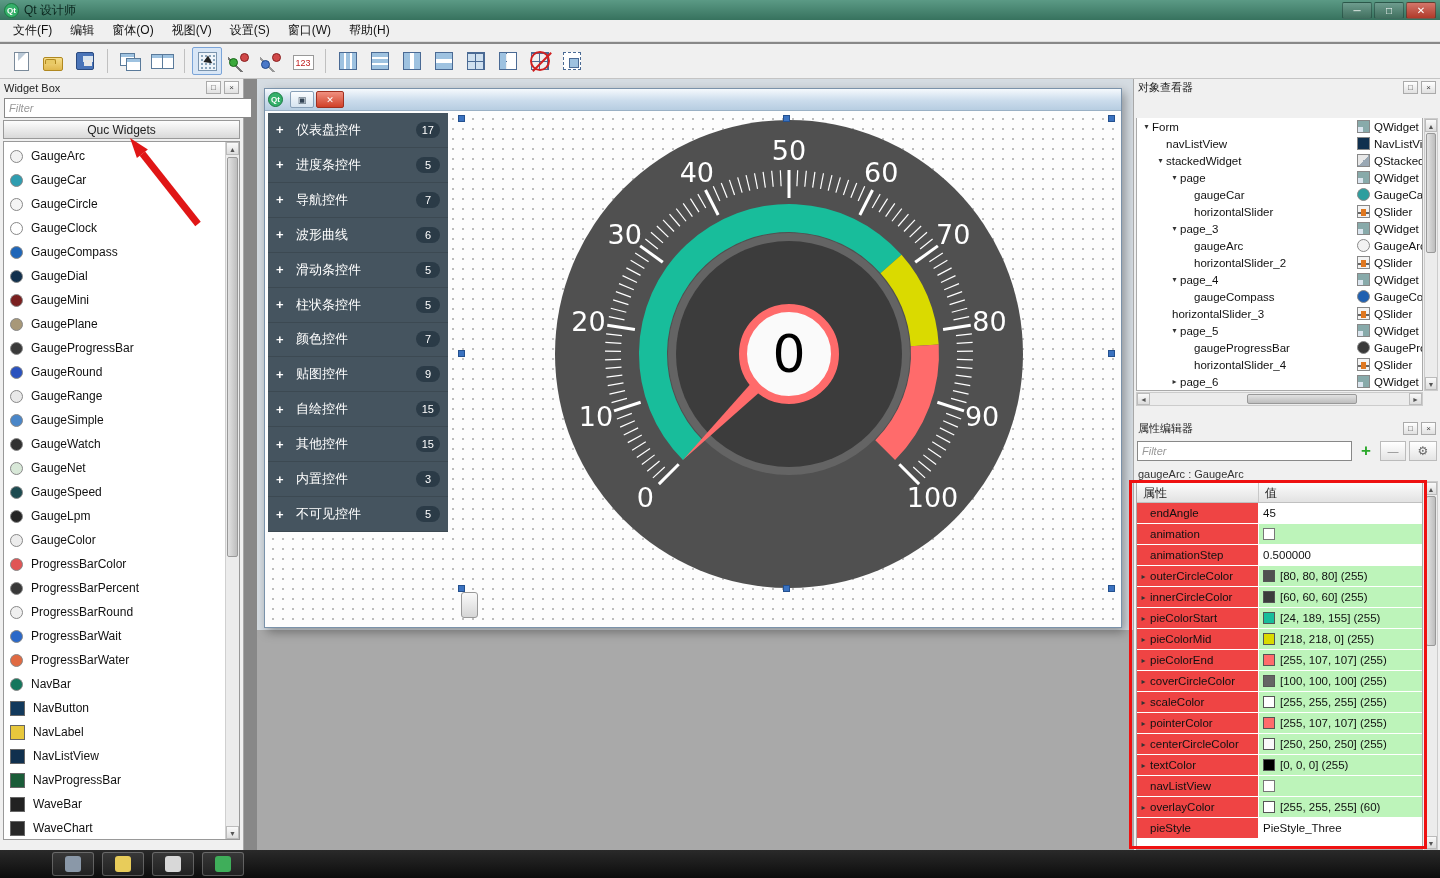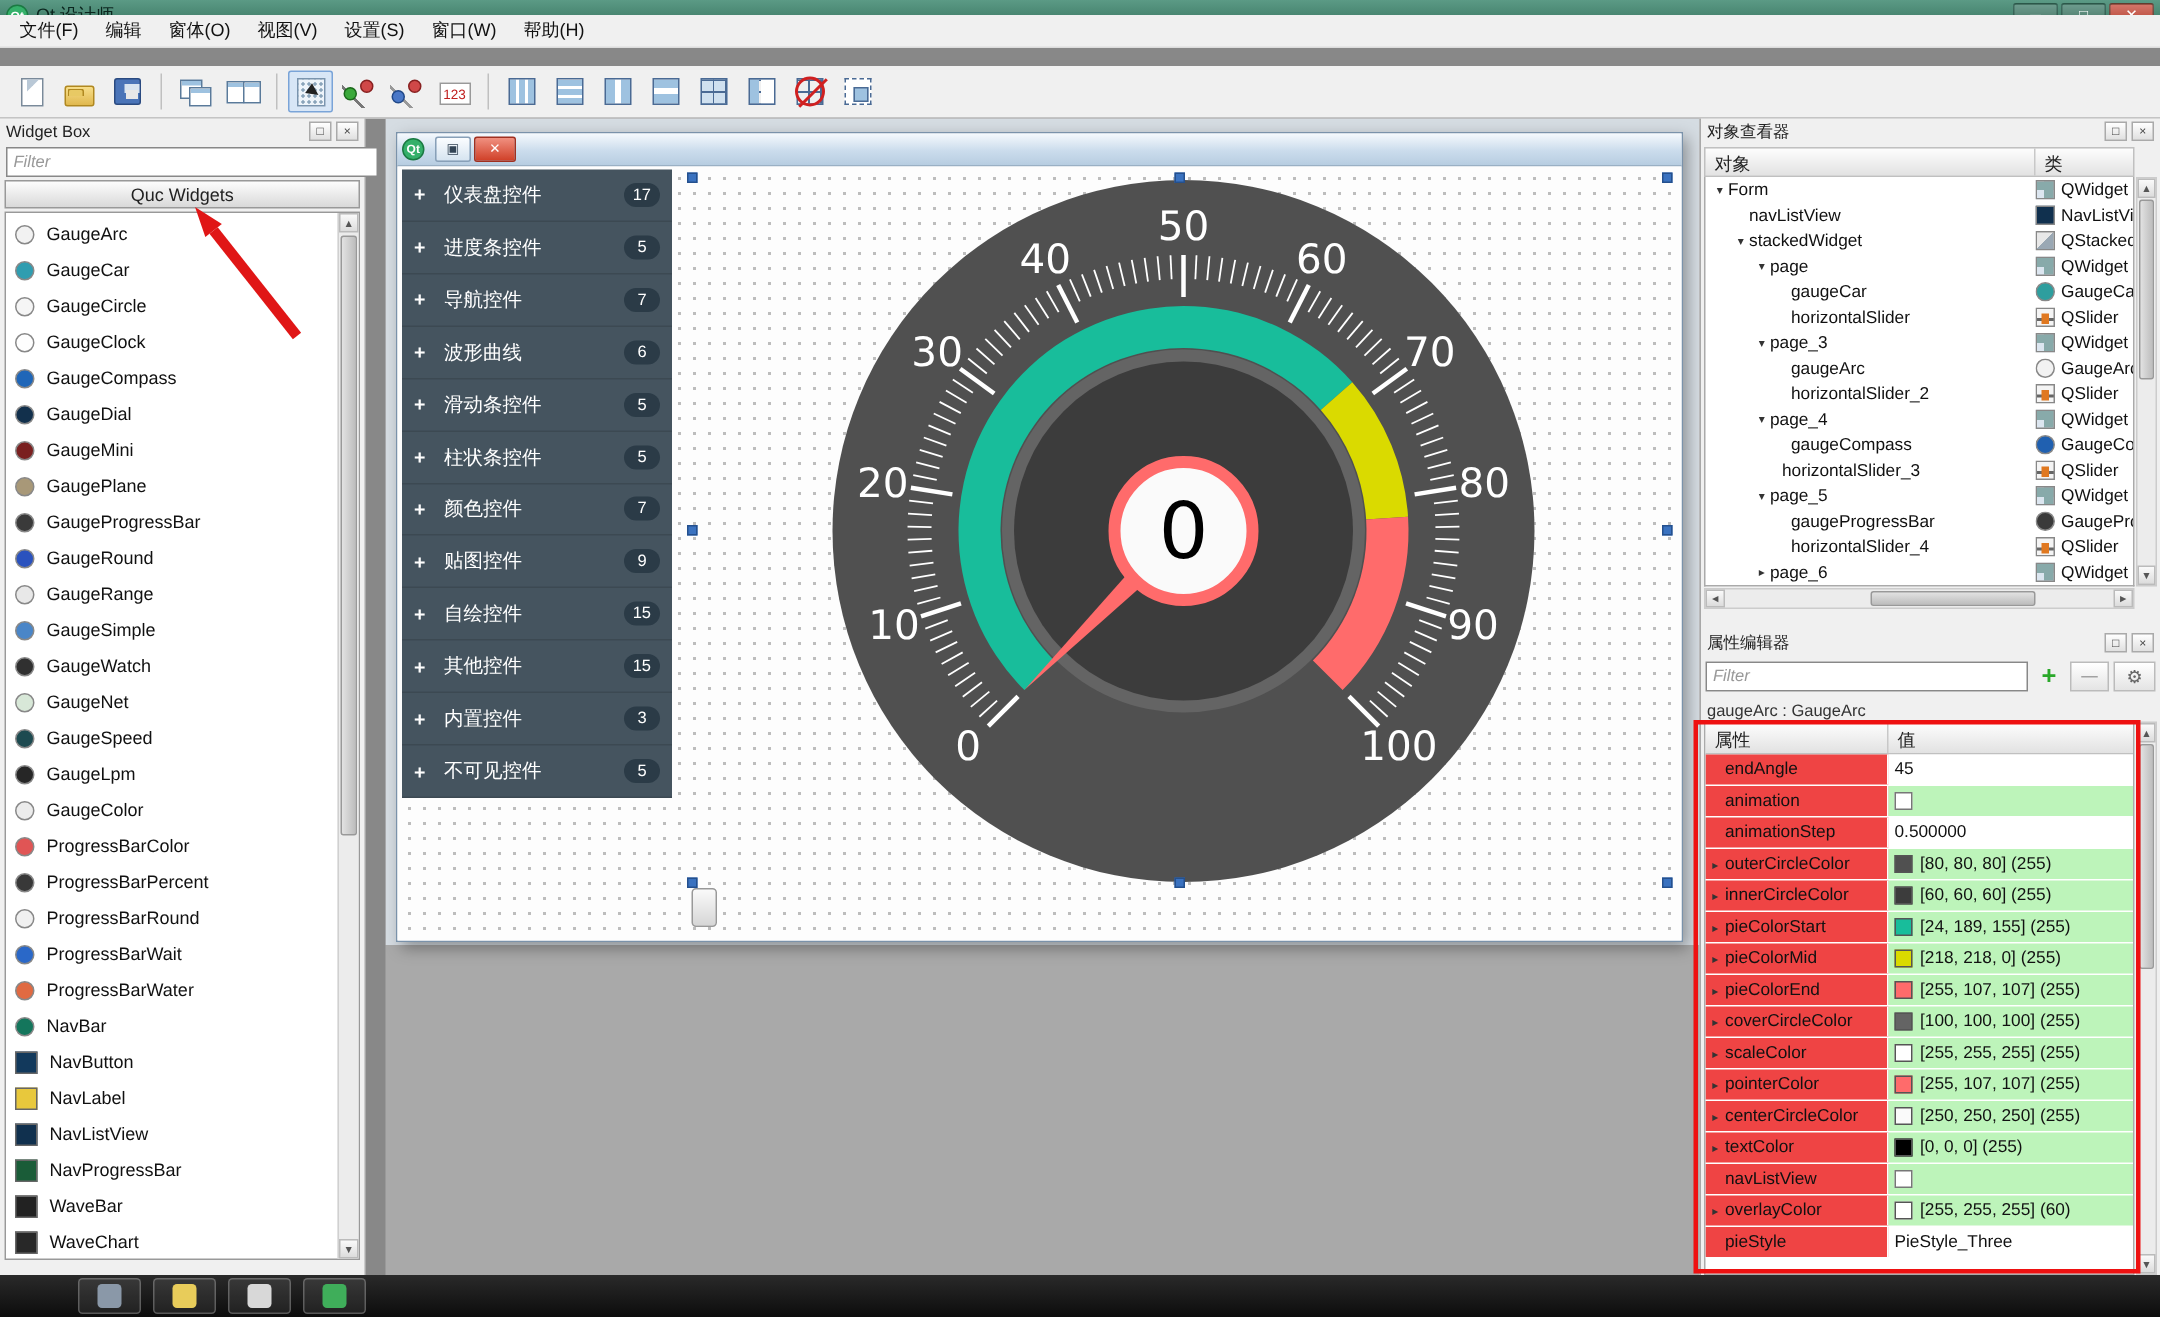--- a/index.html
+++ b/index.html
@@ -5,21 +5,21 @@
 *{margin:0;padding:0;box-sizing:border-box}
 body{font-family:"Liberation Sans","DejaVu Sans",sans-serif;background:#000}
 #screen{position:relative;width:1440px;height:878px;background:#888;font-size:12px;overflow:hidden}
 
 .titlebar{position:absolute;left:0;top:0;right:0;height:22px;background:linear-gradient(#5b9a85,#35705c);display:flex;align-items:center;padding:0 4px;border-bottom:1px solid #1e4e40}
 .qt-logo{width:15px;height:15px;border-radius:8px;background:#35b06a;color:#fff;font-size:8px;font-weight:bold;display:flex;align-items:center;justify-content:center;margin-right:5px;border:1px solid #1a7a42;flex:none}
 .win-title{color:#0b261e;font-size:12px;flex:1}
 .win-btns{display:flex;gap:2px}
 .win-btn{width:30px;height:17px;display:flex;align-items:center;justify-content:center;color:#fff;font-size:10px;border:1px solid rgba(20,60,50,.5);border-radius:2px;background:linear-gradient(#6e9c8e,#41705f)}
 .win-btn.close{background:linear-gradient(#d4766a,#b03a2a)}
-.menubar{position:absolute;top:10px;left:0;right:0;height:22px;background:#f0f0f0;border-bottom:1px solid #dcdcdc;display:flex;align-items:center;padding-left:4px}
+.menubar{position:absolute;top:20px;left:0;right:0;height:22px;background:#f0f0f0;border-bottom:1px solid #dcdcdc;display:flex;align-items:center;padding-left:4px}
 .menu-item{padding:3px 9px;color:#111;font-size:12px}
 .toolbar{position:absolute;top:44px;left:0;right:0;height:35px;background:#f0f0f0;border-bottom:1px solid #c4c4c4;display:flex;align-items:center;padding-left:6px;gap:2px}
 .tbtn{width:30px;height:28px;display:flex;align-items:center;justify-content:center;border:1px solid transparent;border-radius:2px;flex:none}
 .tbtn.pressed{border-color:#7aa4d8;background:#d8e6f6}
 .tsep{width:1px;height:24px;background:#c0c0c0;margin:0 5px;flex:none}
 
 .ic{position:relative;width:22px;height:22px;display:block}
 .ic-doc{width:15px;height:19px;margin:1px 3px;background:#fff;border:1px solid #7a8a9a}
 .ic-doc:after{content:"";position:absolute;right:2px;top:0;border:4px solid;border-color:#b9c8d6 transparent transparent #b9c8d6}
 .ic-folder{width:20px;height:14px;margin:5px 1px 0;background:linear-gradient(#f7de8a,#e0b84e);border:1px solid #b08820;border-radius:2px}
@@ -572,24 +572,20 @@
   </div>
 
   <div class="rightpanel">
     <div class="panel-title">
       <span>对象查看器</span>
       <span class="pt-btns">
         <span class="pt-btn">□</span>
         <span class="pt-btn">×</span>
       </span>
     </div>
-    <div class="oi-header">
-      <span class="oi-hcell c1">对象</span>
-      <span class="oi-hcell c2">类</span>
-    </div>
     <div class="oi-tree">
         <div class="oi-row">
           <span class="oi-obj" style="padding-left: 4px;">
             <span class="oi-exp">▾</span>
             <span class="oi-objtxt">Form</span>
           </span>
           <span class="oi-cls">
             <span class="ci ci-qwidget"></span>
             <span class="oi-clstxt">QWidget</span>
           </span>
@@ -688,21 +684,21 @@
           <span class="oi-obj" style="padding-left: 46px;">
             <span class="oi-exp"></span>
             <span class="oi-objtxt">gaugeCompass</span>
           </span>
           <span class="oi-cls">
             <span class="ci ci-gaugecompass"></span>
             <span class="oi-clstxt">GaugeCompass</span>
           </span>
         </div>
         <div class="oi-row">
-          <span class="oi-obj" style="padding-left: 40px;">
+          <span class="oi-obj" style="padding-left: 24px;">
             <span class="oi-exp"></span>
             <span class="oi-objtxt">horizontalSlider_3</span>
           </span>
           <span class="oi-cls">
             <span class="ci ci-slider"></span>
             <span class="oi-clstxt">QSlider</span>
           </span>
         </div>
         <div class="oi-row">
           <span class="oi-obj" style="padding-left: 32px;">

